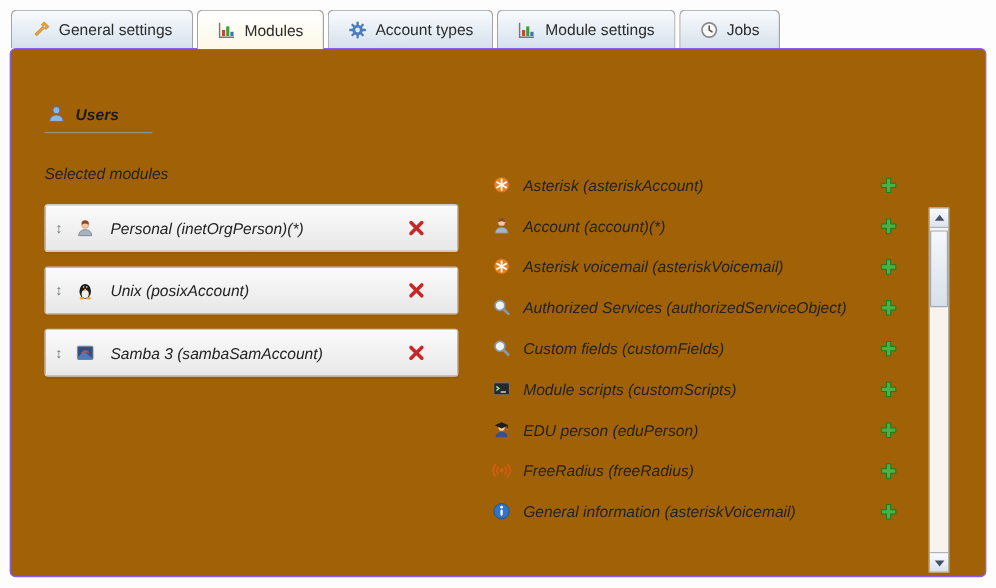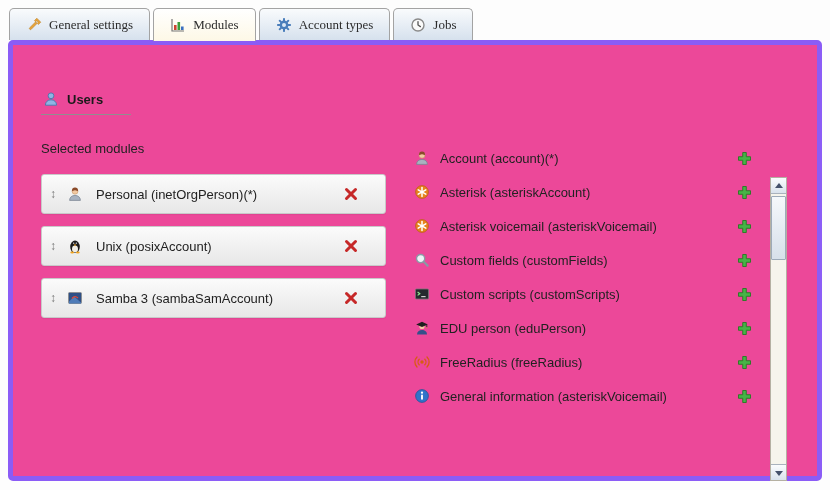--- a/index.html
+++ b/index.html
@@ -10,32 +10,32 @@
     font-family:"Liberation Sans", sans-serif; font-size:13px;
   }
   .i16 { width:16px; height:16px; flex:none; display:inline-block; vertical-align:middle; }
   .i15 { width:15px; height:15px; flex:none; display:inline-block; }
 
   
   .tabbar { position:absolute; left:9px; top:8px; display:flex; gap:3px; z-index:5; align-items:flex-start; }
   .tab {
     display:flex; align-items:center; gap:7px; padding:12px 16px; height:32px;
     border:1px solid #a3a3a3; border-bottom:none; border-radius:5px 5px 0 0;
-    background:linear-gradient(#f9fbfd,#d6e1ed); cursor:pointer; white-space:nowrap;font-family:Liberation Serif, serif;
+    background:linear-gradient(#f9fbfd,#d6e1ed); cursor:pointer; white-space:nowrap;
   }
   .tab.active {
     height:33px; background:linear-gradient(#ffffff,#fdf8e6);
   }
   .tab-label { color:#2b2b2b; }
 
   
   .panel {
     position:absolute; left:8px; right:8px; top:40px; height:441px;
-    background:#ec4899; border:5px solid #8b5cf6; border-radius:5px;
-    padding:0 14px 0 22px; z-index:1;
+    background:#a16207; border:1px solid #8b5cf6; border-radius:5px;
+    padding:0 14px 0 22px; z-index:1;font-style:italic;
   }
   .section-title {
     display:inline-flex; align-items:center; gap:8px;
     font-weight:bold; margin:46px 0 0 6px; padding:0 28px 7px 2px;
     border-bottom:1px solid #8f8f8f;
   }
   .columns { display:flex; margin-top:26px; padding-left:6px; }
   .col-left { width:373px; flex:none; }
   .col-right { flex:1; position:relative; }
   .col-heading { color:#222; margin-bottom:16px; height:17px; }
@@ -205,20 +205,26 @@
     <span class="tab-label">Modules</span>
   </div>
   <div class="tab">
     <svg class="i16">
         <use href="#sym-gear"></use>
       </svg>
     <span class="tab-label">Account types</span>
   </div>
   <div class="tab">
     <svg class="i16">
+        <use href="#sym-chart"></use>
+      </svg>
+    <span class="tab-label">Module settings</span>
+  </div>
+  <div class="tab">
+    <svg class="i16">
         <use href="#sym-clock"></use>
       </svg>
     <span class="tab-label">Jobs</span>
   </div>
 </div>
 
 <div class="panel">
 
   <div class="section-title">
     <svg class="i16">
@@ -269,72 +275,83 @@
               <use href="#sym-cross"></use>
             </svg>
         </button>
       </div>
     </div>
 
     <div class="col-right">
 
       <div class="avail-row">
         <svg class="i16">
+            <use href="#sym-asterisk"></use>
+          </svg>
+        <span class="mlabel">Asterisk (asteriskAccount)</span>
+        <button class="icon-btn add-btn">
+          <svg class="i15">
+              <use href="#sym-plus"></use>
+            </svg>
+        </button>
+      </div>
+
+      <div class="avail-row">
+        <svg class="i16">
             <use href="#sym-person"></use>
           </svg>
         <span class="mlabel">Account (account)(*)</span>
         <button class="icon-btn add-btn">
           <svg class="i15">
               <use href="#sym-plus"></use>
             </svg>
         </button>
       </div>
 
       <div class="avail-row">
         <svg class="i16">
             <use href="#sym-asterisk"></use>
           </svg>
-        <span class="mlabel">Asterisk (asteriskAccount)</span>
-        <button class="icon-btn add-btn">
-          <svg class="i15">
-              <use href="#sym-plus"></use>
-            </svg>
-        </button>
-      </div>
-
-      <div class="avail-row">
-        <svg class="i16">
-            <use href="#sym-asterisk"></use>
-          </svg>
         <span class="mlabel">Asterisk voicemail (asteriskVoicemail)</span>
         <button class="icon-btn add-btn">
           <svg class="i15">
               <use href="#sym-plus"></use>
             </svg>
         </button>
       </div>
 
-
       <div class="avail-row">
         <svg class="i16">
             <use href="#sym-magnifier"></use>
           </svg>
+        <span class="mlabel">Authorized Services (authorizedServiceObject)</span>
+        <button class="icon-btn add-btn">
+          <svg class="i15">
+              <use href="#sym-plus"></use>
+            </svg>
+        </button>
+      </div>
+
+      <div class="avail-row">
+        <svg class="i16">
+            <use href="#sym-magnifier"></use>
+          </svg>
         <span class="mlabel">Custom fields (customFields)</span>
         <button class="icon-btn add-btn">
           <svg class="i15">
               <use href="#sym-plus"></use>
             </svg>
         </button>
       </div>
 
       <div class="avail-row">
         <svg class="i16">
             <use href="#sym-terminal"></use>
           </svg>
-        <span class="mlabel">Custom scripts (customScripts)</span>
+        <span class="mlabel">Module scripts (customScripts)</span>
         <button class="icon-btn add-btn">
           <svg class="i15">
               <use href="#sym-plus"></use>
             </svg>
         </button>
       </div>
 
       <div class="avail-row">
         <svg class="i16">
             <use href="#sym-graduate"></use>

